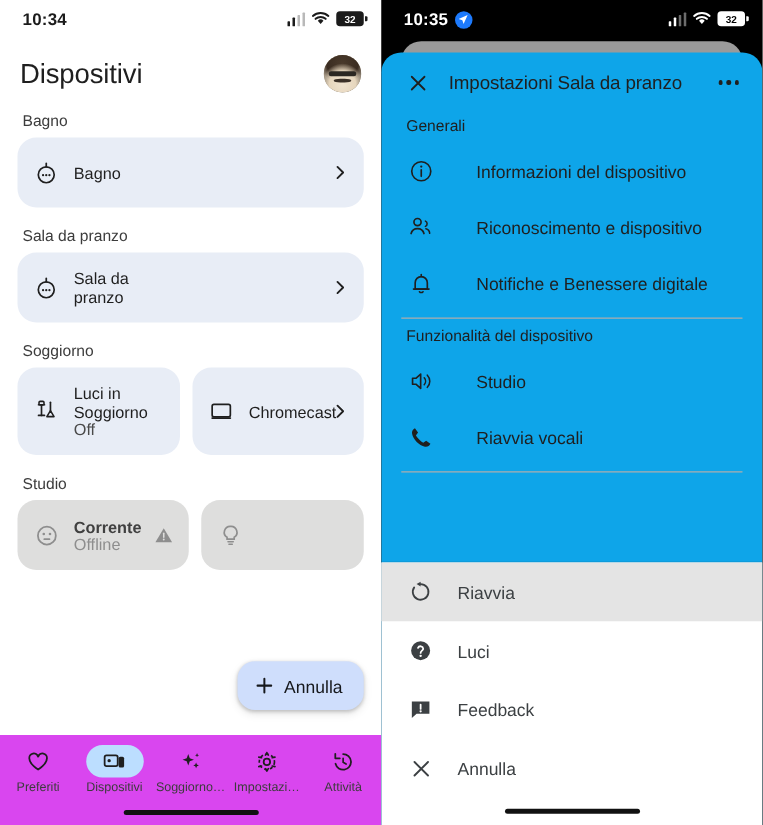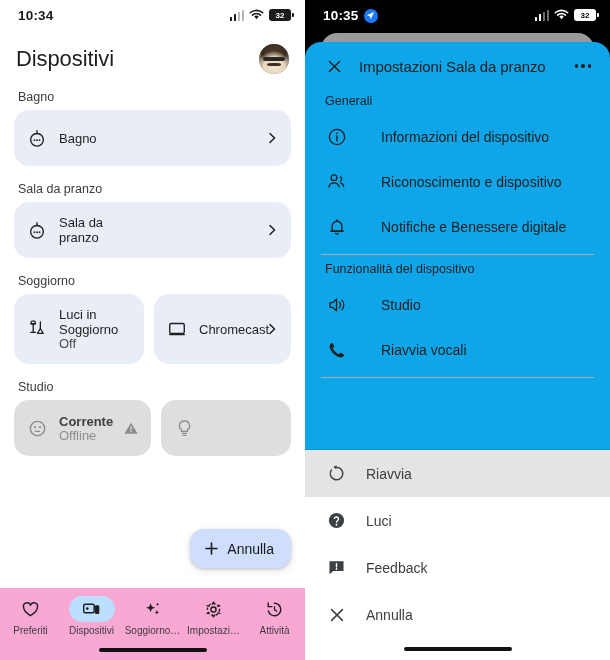--- a/index.html
+++ b/index.html
@@ -89,21 +89,21 @@
     background:#cfdefc; border-radius:14px;
     padding:11px 17px 11px 13px;
     display:flex; align-items:center; gap:7px;
     box-shadow:0 1px 3px rgba(0,0,0,.18), 0 3px 8px rgba(0,0,0,.10);
     z-index:5;
   }
   .fab-label { font-size:14px; color:#16181c; }
 
   .navbar {
     position:absolute; left:0; right:0; bottom:0; height:72px;
-    background:#f9a8d4; display:flex; align-items:flex-start;
+    background:#d946ef; display:flex; align-items:flex-start;
     padding-top:8px;
   }
   .nav-item {
     flex:1; display:flex; flex-direction:column; align-items:center; gap:3px;
     min-width:0;
   }
   .nav-pill {
     width:46px; height:26px; border-radius:13px;
     display:flex; align-items:center; justify-content:center; color:#1f1f1f;
   }

